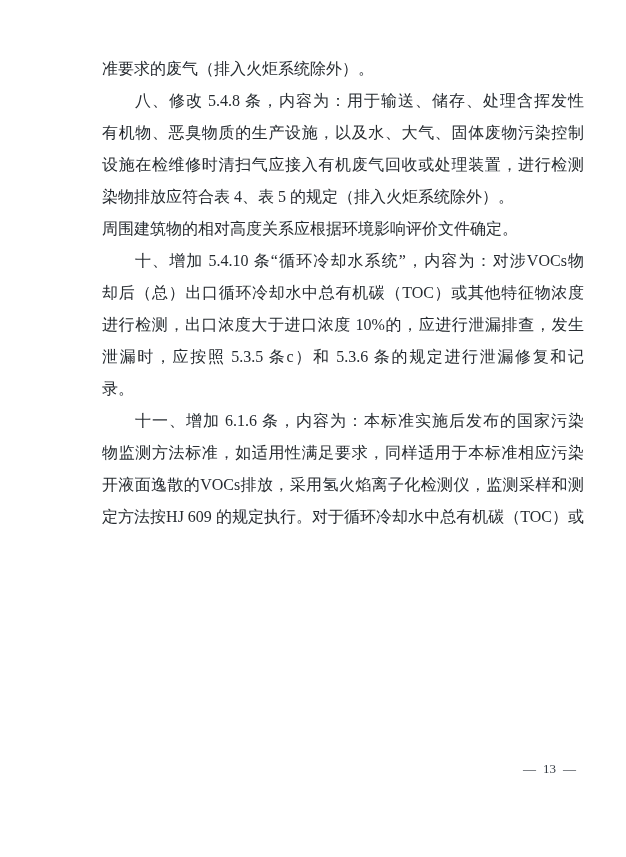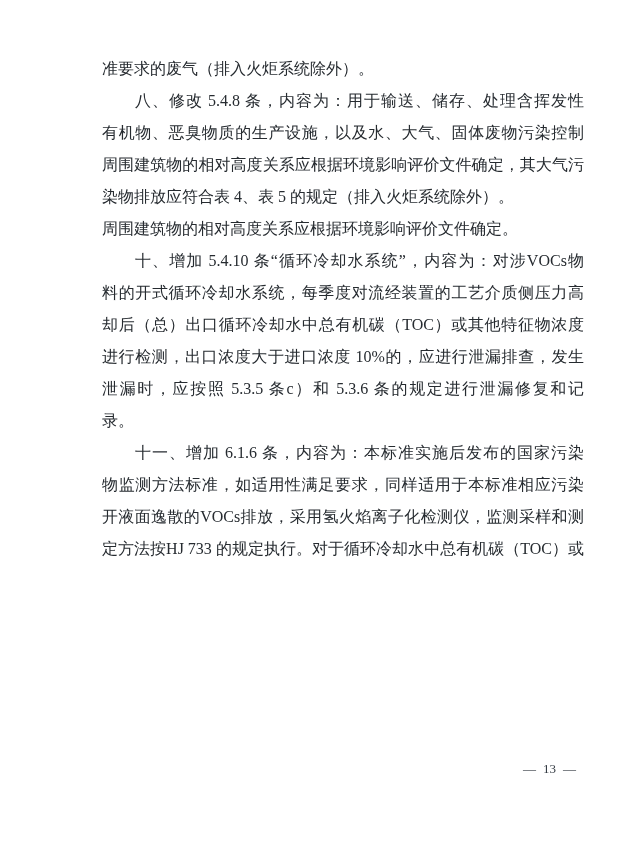--- a/index.html
+++ b/index.html
@@ -59,33 +59,32 @@
 </style>
 </head>
 <body>
 
 <div class="page">
 
   <div class="body-text">
     <div class="line end">准要求的废气（排入火炬系统除外）。</div>
     <div class="line first">八、修改 5.4.8 条，内容为：用于输送、储存、处理含挥发性</div>
     <div class="line">有机物、恶臭物质的生产设施，以及水、大气、固体废物污染控制</div>
-    <div class="line">周围建筑物的相对高度关系应根据环境影响评价文件确定，其大气污</div>
+    <div class="line">设施在检维修时清扫气应接入有机废气回收或处理装置，进行检测</div>
     <div class="line end">染物排放应符合表 4、表 5 的规定（排入火炬系统除外）。</div>
     <div class="line end">周围建筑物的相对高度关系应根据环境影响评价文件确定。</div>
     <div class="line first">十、增加 5.4.10 条“循环冷却水系统”，内容为：对涉VOCs物</div>
-    <div class="line">料的开式循环冷却水系统，每季度对流经装置的工艺介质侧压力高</div>
     <div class="line">却后（总）出口循环冷却水中总有机碳（TOC）或其他特征物浓度</div>
     <div class="line">进行检测，出口浓度大于进口浓度 10%的，应进行泄漏排查，发生</div>
     <div class="line">泄漏时，应按照 5.3.5 条c）和 5.3.6 条的规定进行泄漏修复和记</div>
     <div class="line end">录。</div>
     <div class="line first">十一、增加 6.1.6 条，内容为：本标准实施后发布的国家污染</div>
     <div class="line">物监测方法标准，如适用性满足要求，同样适用于本标准相应污染</div>
     <div class="line">开液面逸散的VOCs排放，采用氢火焰离子化检测仪，监测采样和测</div>
-    <div class="line">定方法按HJ 733 的规定执行。对于循环冷却水中总有机碳（TOC）或</div>
+    <div class="line">定方法按HJ 609 的规定执行。对于循环冷却水中总有机碳（TOC）或</div>
   </div>
 
   <div class="footer">
     <span class="dash">—</span>
     <span class="num">13</span>
     <span class="dash">—</span>
   </div>
 
 </div>
 

